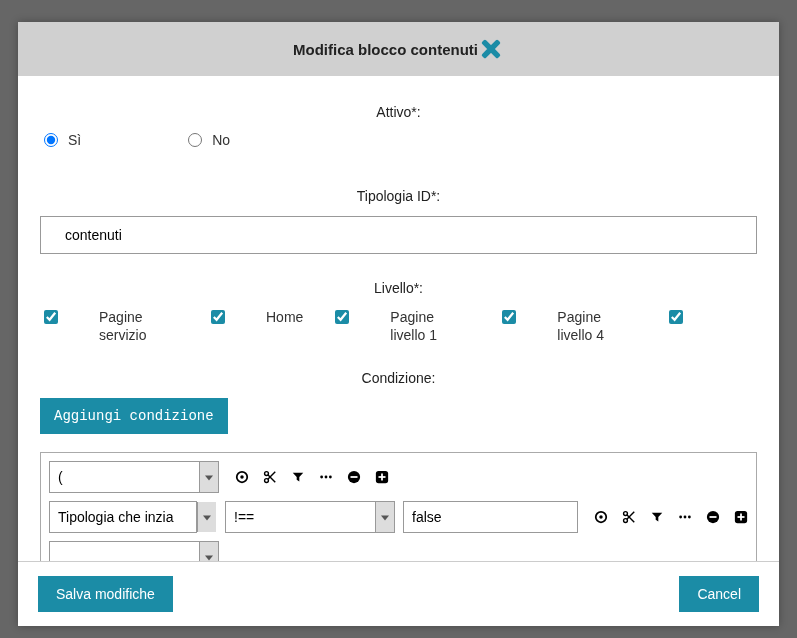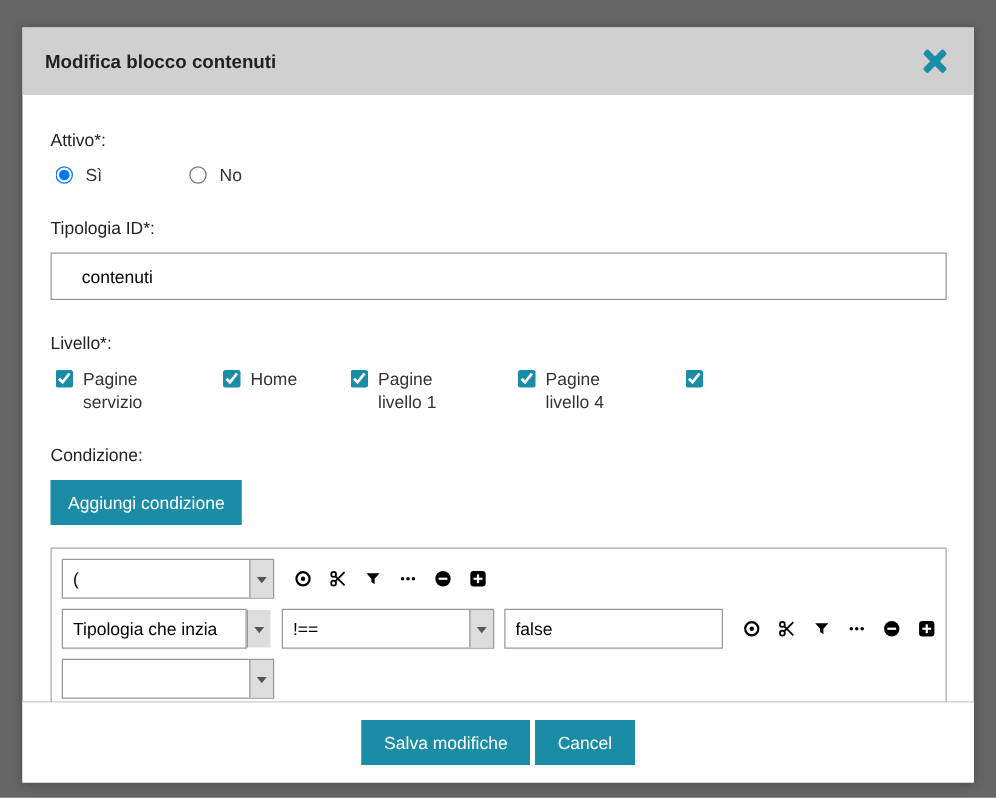--- a/index.html
+++ b/index.html
@@ -26,21 +26,21 @@
     bottom: 12px;
     background: #fff;
     display: flex;
     flex-direction: column;
     box-shadow: 0 0 8px rgba(0,0,0,0.3);
   }
   .modal-header {
     background: #d0d0d0;
     padding: 14px 18px;
     display: flex;
-    justify-content: space-between;
+    justify-content: center;
     align-items: center;
   }
   .modal-title {
     font-weight: bold;
     font-size: 15px;
     color: #222;
   }
   .close-x {
     color: #1b8ca6;
     cursor: pointer;
@@ -55,25 +55,26 @@
     position: relative;
   }
   .modal-body::-webkit-scrollbar { width: 10px; }
   .modal-body::-webkit-scrollbar-track { background: #f0f0f0; }
   .modal-body::-webkit-scrollbar-thumb { background: #bbb; }
   .field-label {
     font-size: 14px;
     color: #222;
     margin-bottom: 12px;
     display: block;
+    text-align: center;
   }
   .radio-row {
     display: flex;
-    gap: 70px;
-    margin-bottom: 26px;
+    gap: 107px;
+    margin-bottom: 40px;
     padding-left: 4px;
   }
   .radio-item {
     display: flex;
     align-items: center;
     gap: 10px;
     cursor: pointer;
   }
   .radio-item input[type=radio] {
     width: 14px; height: 14px;
@@ -103,29 +104,31 @@
   }
   .checkbox-item input[type=checkbox] {
     width: 14px; height: 14px;
     margin-top: 2px;
     accent-color: #1b8ca6;
     cursor: pointer;
   }
   .checkbox-item span {
     line-height: 1.3;
     max-width: 80px;
+    margin-left: 33px;
   }
   .btn-primary {
     background: #1b8ca6;
     color: #fff;
     border: none;
     padding: 10px 14px;
     font-size: 14px;
     cursor: pointer;
     margin-bottom: 18px;
+    font-family: Liberation Mono, monospace;
   }
   .condition-box {
     border: 1px solid #aaa;
     padding: 8px;
   }
   .cond-row {
     display: flex;
     align-items: center;
     gap: 8px;
     margin-bottom: 8px;
@@ -186,21 +189,21 @@
     color: #000;
     cursor: pointer;
     font-weight: bold;
     font-size: 14px;
   }
   .icon-strip svg { width: 14px; height: 14px; }
   .modal-footer {
     border-top: 1px solid #ccc;
     padding: 14px 20px;
     display: flex;
-    justify-content: center;
+    justify-content: space-between;
     gap: 4px;
     background: #fff;
   }
   .btn-action {
     background: #1b8ca6;
     color: #fff;
     border: none;
     padding: 10px 18px;
     font-size: 14px;
     cursor: pointer;

